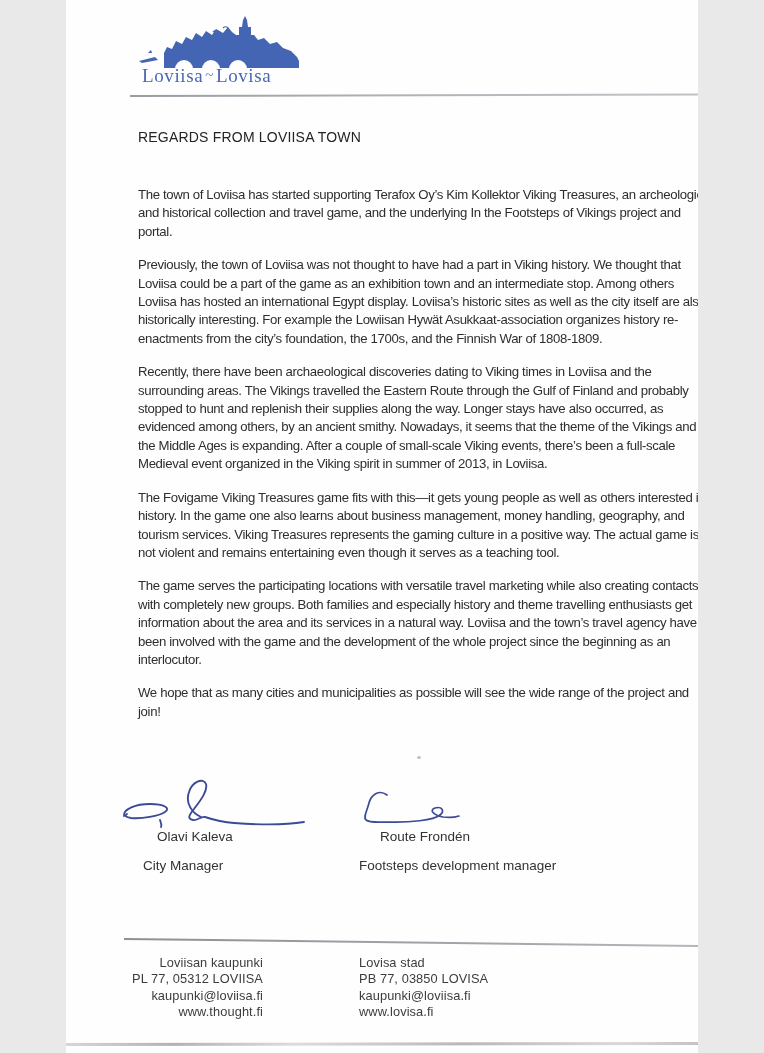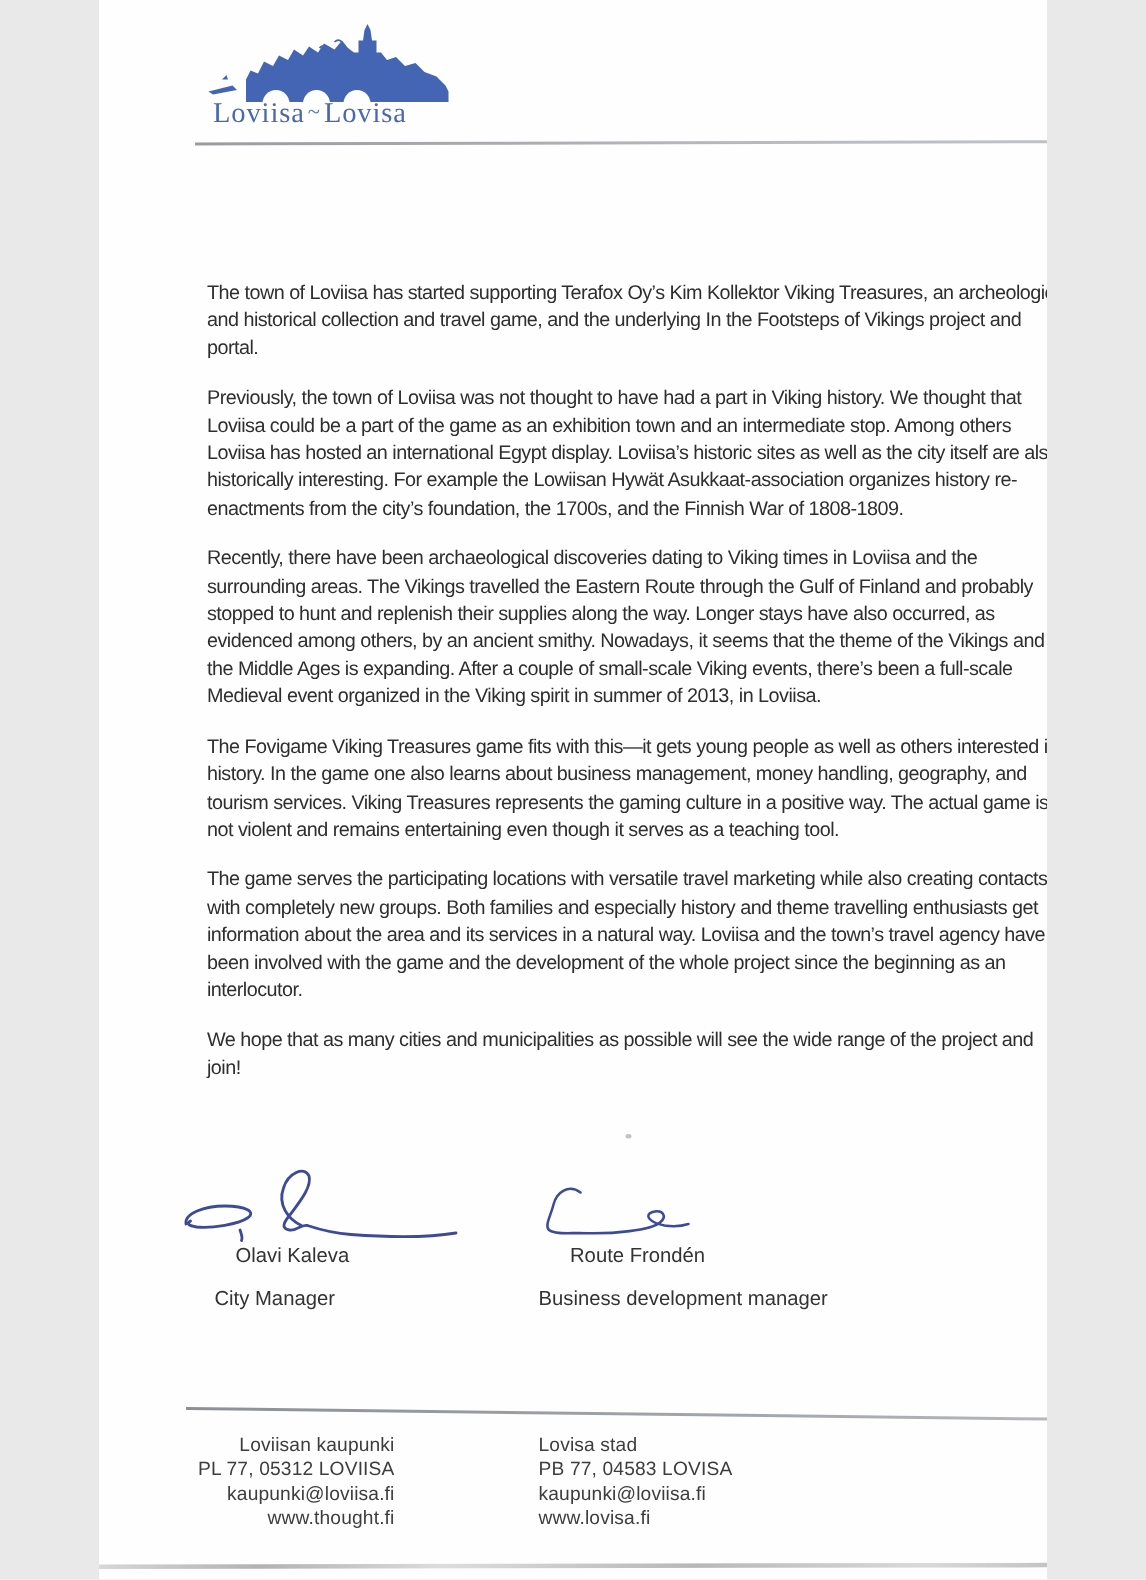--- a/index.html
+++ b/index.html
@@ -89,20 +89,21 @@
     <path d="M77,19 q3,-3 6,0" stroke="#4365b3" stroke-width="1.2" fill="none"></path>
     <path d="M87,15 q2.5,-2.5 5,0" stroke="#4365b3" stroke-width="1.1" fill="none"></path>
   </svg>
 
   <div class="logo-wordmark">
     <span>Loviisa</span><span class="tilde">~</span><span>Lovisa</span>
   </div>
 
   <div class="rule logo-rule"></div>
 
+  <h1 class="heading">REGARDS FROM LOVIISA TOWN</h1>
 
   <div class="letter-body">
     <p>The town of Loviisa has started supporting Terafox Oy’s Kim Kollektor Viking Treasures, an archeological
 and historical collection and travel game, and the underlying In the Footsteps of Vikings project and
 portal.</p>
     <p>Previously, the town of Loviisa was not thought to have had a part in Viking history. We thought that
 Loviisa could be a part of the game as an exhibition town and an intermediate stop. Among others
 Loviisa has hosted an international Egypt display. Loviisa’s historic sites as well as the city itself are also
 historically interesting. For example the Lowiisan Hywät Asukkaat-association organizes history re-
 enactments from the city’s foundation, the 1700s, and the Finnish War of 1808-1809.</p>
@@ -134,33 +135,33 @@
       <path d="M85,47 C76,43 69,33 73,22 C76,12 87,7 90,14 C92,21 84,31 78,39 C73,45 71,49 77,50 C81,51 85,46 89,47 C95,49 104,52 118,53 C145,55 170,55 188,52"></path>
     </g>
     <g stroke-width="1.7">
       <path d="M271,25 C263,19 255,25 253,33 C251,41 247,47 250,50 C254,53 262,52 270,52 C294,53 318,50 324,45 C329,41 326,36 319,38 C313,40 317,45 327,47 C334,48 340,47 343,46"></path>
     </g>
   </svg>
 
   <div class="sig-name left">Olavi Kaleva</div>
   <div class="sig-name right">Route Frondén</div>
   <div class="sig-title left">City Manager</div>
-  <div class="sig-title right">Business development manager</div>
+  <div class="sig-title right">Footsteps development manager</div>
 
   <div class="rule footer-rule-top"></div>
 
   <div class="footer-col fi">
     <div>Loviisan kaupunki</div>
     <div>PL 77, 05312 LOVIISA</div>
     <div>kaupunki@loviisa.fi</div>
     <div>www.thought.fi</div>
   </div>
 
   <div class="footer-col sv">
     <div>Lovisa stad</div>
-    <div>PB 77, 04583 LOVISA</div>
+    <div>PB 77, 03850 LOVISA</div>
     <div>kaupunki@loviisa.fi</div>
     <div>www.lovisa.fi</div>
   </div>
 
   <div class="rule footer-rule-bottom"></div>
 
 </div>
 
 </body></html>

